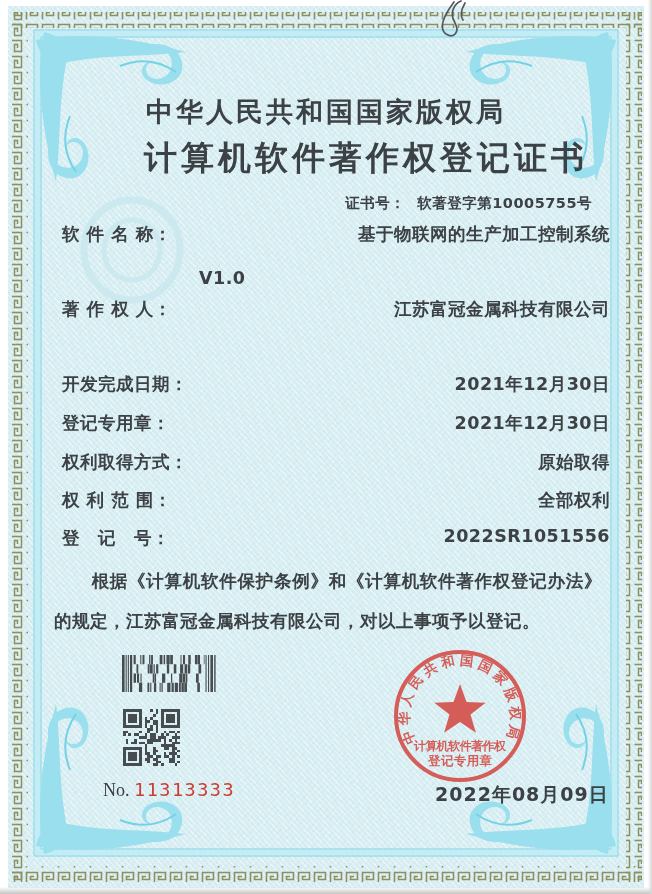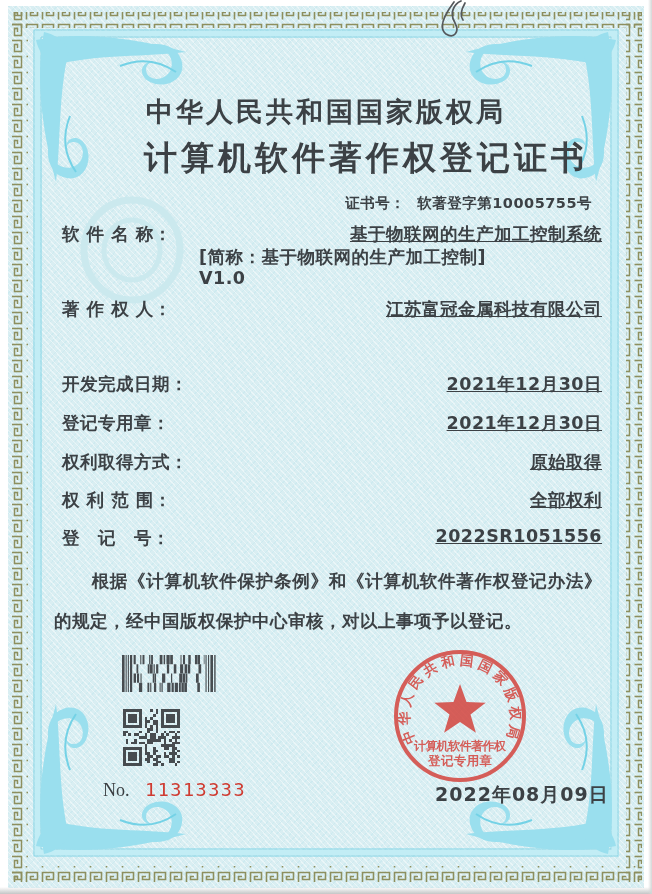--- a/index.html
+++ b/index.html
@@ -27,29 +27,29 @@
   .t{position:absolute;color:var(--ink_dark,#3c4145);}
   .title1{top:88px;left:0;width:100%;text-align:center;
     font:bold 27px "Liberation Serif",serif;letter-spacing:3px;}
   .title2{top:130px;left:0;width:100%;text-align:center;
     font:bold 33px "Liberation Serif",serif;letter-spacing:4px;margin-left:40px;}
   .certno{top:188px;right:52px;font:bold 14.5px "DejaVu Sans",sans-serif;letter-spacing:.5px;text-align:right;}
   .certno .gap{display:inline-block;width:12px;}
   .row{position:absolute;left:54px;}
   .lbl,.val{font:bold 17.5px "DejaVu Sans",sans-serif;color:var(--ink_dark,#3c4145);
     letter-spacing:.5px;white-space:pre;text-align:right;}
-  .val{position:absolute;left:120px;top:0;width:420px;text-decoration:underline;}
+  .val{position:absolute;left:128px;top:0;width:420px;}
   .valabs{position:absolute;left:191px;font:bold 17.5px "DejaVu Sans",sans-serif;
     color:var(--ink_dark,#3c4145);letter-spacing:.5px;white-space:pre;}
   .statement{left:46px;top:556px;width:548px;text-align:justify;text-indent:2.15em;
     font:bold 17.5px "DejaVu Sans",sans-serif;line-height:39.5px;letter-spacing:.5px;}
   .serial{left:95px;top:773px;white-space:pre;}
   .serial .no{font:18px "Liberation Serif",serif;color:#3a3e42;}
   .serial .num{font:18.5px "DejaVu Sans Mono",monospace;color:var(--serial_red,#cf3b31);
-    letter-spacing:1.5px;margin-left:11px;}
+    letter-spacing:1.5px;}
   .issuedate{left:388px;top:776px;font:bold 19px "DejaVu Sans",sans-serif;letter-spacing:1px;margin-left:39px;}
   
   .barcode{position:absolute;left:114px;top:649px;width:94px;height:37px;}
   .qr{position:absolute;left:115px;top:703px;width:57px;height:57px;}
   .ink{fill:var(--barcode_gray,#474c50);}
   .seal{position:absolute;left:377px;top:635px;width:150px;height:150px;opacity:.85;}
   .seal-line{stroke:var(--seal_red,#d4443e);fill:none;stroke-width:4;}
   .seal-fill{fill:var(--seal_red,#d4443e);}
   .seal-text{fill:var(--seal_red,#d4443e);font-family:"DejaVu Sans",sans-serif;font-weight:bold;}
   
@@ -106,21 +106,20 @@
     </svg>
 
     <div class="t title1">中华人民共和国国家版权局</div>
     <div class="t title2">计算机软件著作权登记证书</div>
     <div class="t certno"><span>证书号：</span><span class="gap"></span><span>软著登字第10005755号</span></div>
 
     <div class="row" style="top:216px">
       <span class="lbl">软 件 名 称：</span>
       <span class="val">基于物联网的生产加工控制系统</span>
     </div>
-    <div class="valabs" style="top:239px">[简称：基于物联网的生产加工控制]</div>
     <div class="valabs" style="top:262px">V1.0</div>
 
     <div class="row" style="top:291px">
       <span class="lbl">著 作 权 人：</span>
       <span class="val">江苏富冠金属科技有限公司</span>
     </div>
     <div class="row" style="top:366px">
       <span class="lbl">开发完成日期：</span>
       <span class="val">2021年12月30日</span>
     </div>
@@ -134,21 +133,21 @@
     </div>
     <div class="row" style="top:482px">
       <span class="lbl">权 利 范 围：</span>
       <span class="val">全部权利</span>
     </div>
     <div class="row" style="top:520px">
       <span class="lbl">登　记　号：</span>
       <span class="val">2022SR1051556</span>
     </div>
 
-    <div class="t statement">根据《计算机软件保护条例》和《计算机软件著作权登记办法》的规定，经中国版权保护中心审核，对以上事项予以登记。</div>
+    <div class="t statement">根据《计算机软件保护条例》和《计算机软件著作权登记办法》的规定，江苏富冠金属科技有限公司，对以上事项予以登记。</div>
 
     <svg id="barcode-svg" class="barcode" viewBox="0 0 94 37" preserveAspectRatio="none">
         <rect x="0" y="0" width="2.6" height="37" class="ink"></rect>
         <rect x="3.6" y="0" width="1.1" height="37" class="ink"></rect>
         <rect x="5.8" y="0" width="1.1" height="37" class="ink"></rect>
         <rect x="8" y="0" width="2.2" height="37" class="ink"></rect>
         <rect x="83.5" y="0" width="1.1" height="37" class="ink"></rect>
         <rect x="86" y="0" width="1.1" height="37" class="ink"></rect>
         <rect x="88.4" y="0" width="2.6" height="37" class="ink"></rect>
         <rect x="92.2" y="0" width="1.4" height="37" class="ink"></rect>

